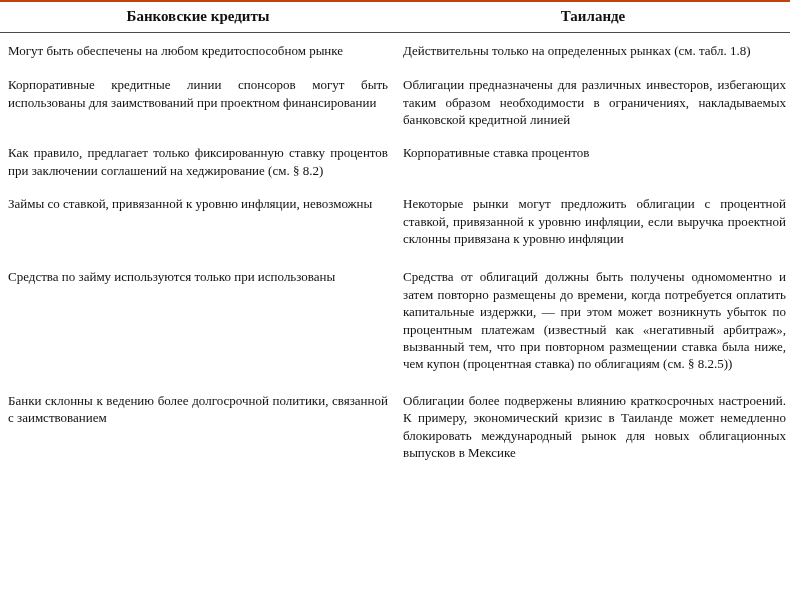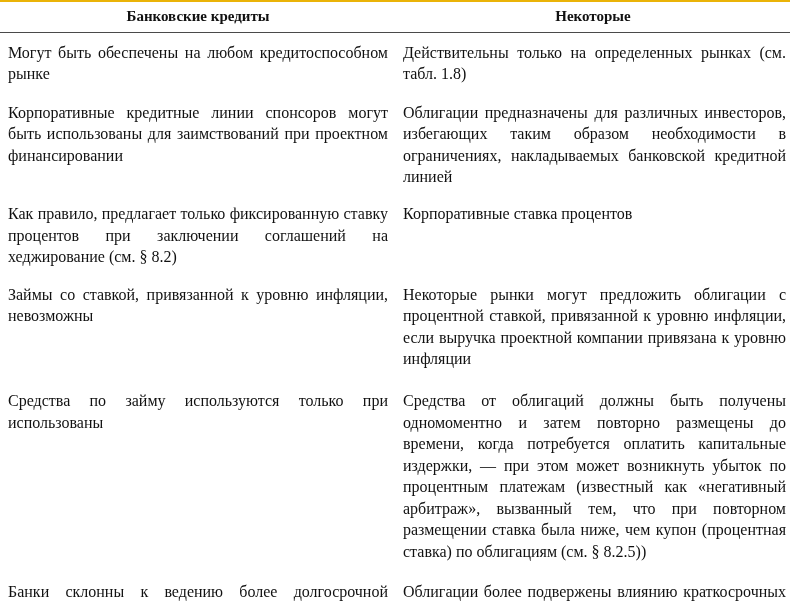--- a/index.html
+++ b/index.html
@@ -19,35 +19,35 @@
   .comparison-table {
     width: 790px;
     border-collapse: collapse;
     table-layout: fixed;
   }
 
   .comparison-table col.col-left  { width: 396px; }
   .comparison-table col.col-right { width: 394px; }
 
   thead tr {
-    border-top: 2px solid #eab308;
+    border-top: 2px solid #c2410c;
     border-bottom: 1px solid #4a4a4a;
   }
 
   th {
     font-weight: bold;
     font-size: 15px;
     text-align: center;
     padding: 5px 6px 6px 6px;
     vertical-align: middle;
     line-height: 1.25;
   }
 
   td {
-    font-size: 16px;
+    font-size: 13px;
     line-height: 1.34;
     text-align: justify;
     text-align-last: left;
     vertical-align: top;
     padding: 9px 8px 9px 8px;
     hyphens: none;
     word-spacing: 0;
   }
 
   td.cell-left  { padding-left: 8px;  padding-right: 8px; }
@@ -67,39 +67,39 @@
 <body>
 
 <table class="comparison-table">
   <colgroup>
     <col class="col-left">
     <col class="col-right">
   </colgroup>
   <thead>
     <tr>
       <th>Банковские кредиты</th>
-      <th>Некоторые</th>
+      <th>Таиланде</th>
     </tr>
   </thead>
   <tbody>
     <tr class="row-1">
       <td class="cell-left">Могут быть обеспечены на любом кредитоспособном рынке</td>
       <td class="cell-right">Действительны только на определенных рынках (см. табл. 1.8)</td>
     </tr>
     <tr class="row-2">
       <td class="cell-left">Корпоративные кредитные линии спонсоров могут быть использованы для заимствований при проектном финансировании</td>
       <td class="cell-right">Облигации предназначены для различных инвесторов, избегающих таким образом необходимости в ограничениях, накладываемых банковской кредитной линией</td>
     </tr>
     <tr class="row-4">
       <td class="cell-left">Как правило, предлагает только фиксированную ставку процентов при заключении соглашений на хеджирование (см. § 8.2)</td>
       <td class="cell-right">Корпоративные ставка процентов</td>
     </tr>
     <tr class="row-5">
       <td class="cell-left">Займы со ставкой, привязанной к уровню инфляции, невозможны</td>
-      <td class="cell-right">Некоторые рынки могут предложить облигации с процентной ставкой, привязанной к уровню инфляции, если выручка проектной компании привязана к уровню инфляции</td>
+      <td class="cell-right">Некоторые рынки могут предложить облигации с процентной ставкой, привязанной к уровню инфляции, если выручка проектной склонны привязана к уровню инфляции</td>
     </tr>
     <tr class="row-6">
       <td class="cell-left">Средства по займу используются только при использованы</td>
       <td class="cell-right">Средства от облигаций должны быть получены одномоментно и затем повторно размещены до времени, когда потребуется оплатить капитальные издержки, — при этом может возникнуть убыток по процентным платежам (известный как «негативный арбитраж», вызванный тем, что при повторном размещении ставка была ниже, чем купон (процентная ставка) по облигациям (см. § 8.2.5))</td>
     </tr>
     <tr class="row-7">
       <td class="cell-left">Банки склонны к ведению более долгосрочной политики, связанной с заимствованием</td>
       <td class="cell-right">Облигации более подвержены влиянию краткосрочных настроений. К примеру, экономический кризис в Таиланде может немедленно блокировать международный рынок для новых облигационных выпусков в Мексике</td>
     </tr>
   </tbody>

